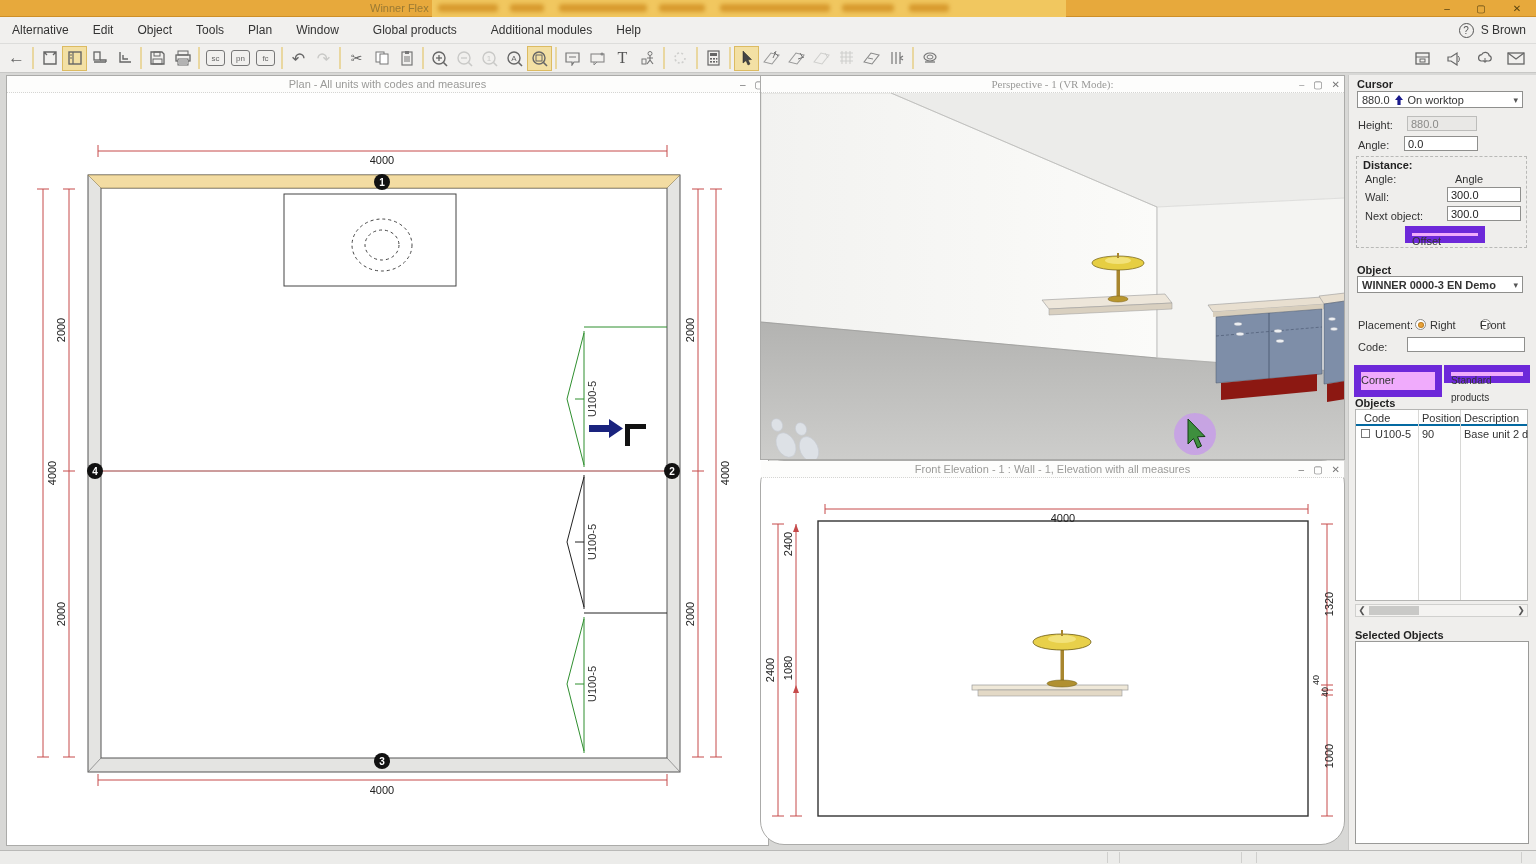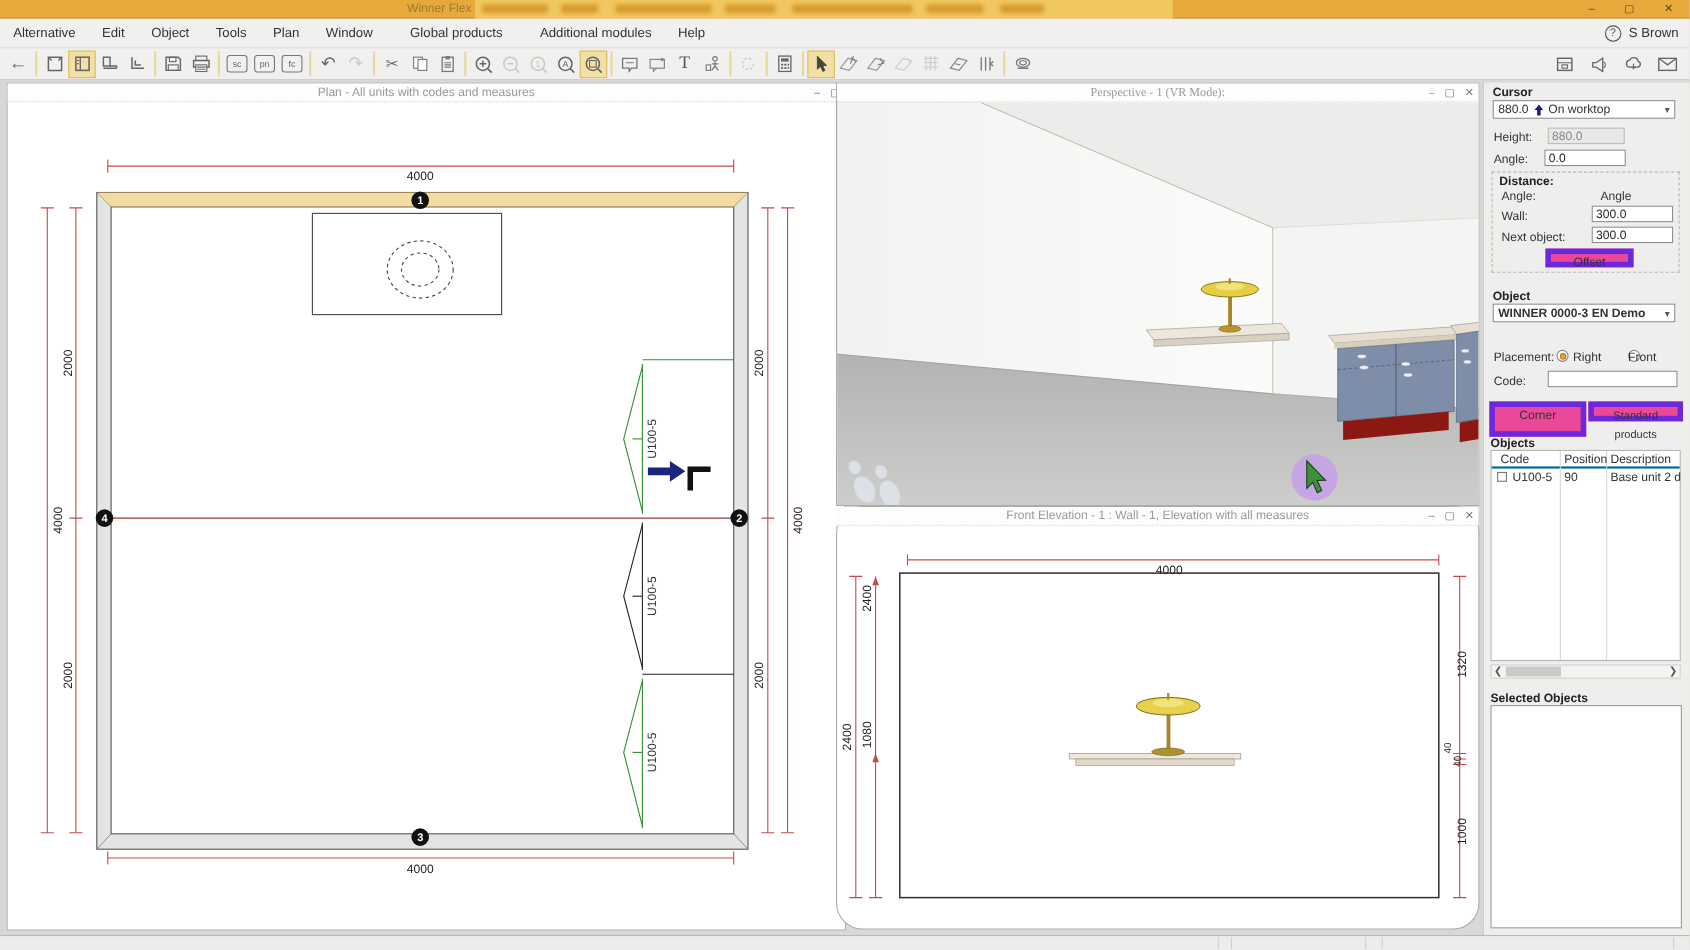--- a/index.html
+++ b/index.html
@@ -48,21 +48,21 @@
   
   #sidebar { position:absolute; left:1348px; top:75px; width:188px; height:775px; background:#EFEEEC;
     border-left:1px solid #C9C9C7; font-size:11px; }
   .sect-title { font-weight:bold; color:#222; }
   .input { background:#fff; border:1px solid #8f8f8d; font-size:11px; color:#222; padding:1px 3px;
     font-family:"Liberation Sans",sans-serif; }
   .input:disabled { background:#E9E8E6; color:#8a8a88; border-color:#BDBDBB; }
   .dropdown { position:absolute; background:#fff; border:1px solid #8f8f8d; display:flex; align-items:center;
     padding:0 4px; }
   .chev { margin-left:auto; color:#555; font-size:9px; }
-  .gbtn { position:absolute; background:#ec4899; border:5px solid #6d28d9; text-align:center; color:#333; }
+  .gbtn { position:absolute; background:#f0abfc; border:7px solid #6d28d9; color:#333; }
   .fieldset { position:absolute; border:1px dashed #B9B9B7; }
   .radio { width:11px; height:11px; border:1px solid #8a8a88; border-radius:50%; background:#fff;
     display:inline-block; vertical-align:-2px; position:relative; }
   .radio.sel::after { content:""; position:absolute; left:2.5px; top:2.5px; width:4px; height:4px;
     border-radius:50%; background:#E8A33B; box-shadow:0 0 0 1px #c07f1f; }
   .tbl { position:absolute; background:#fff; border:1px solid #B5B5B3; }
   .tblhead { font-weight:normal; border-bottom:2px solid #0369a1; height:16px; line-height:16px; }
   .colline { position:absolute; top:0; bottom:0; width:1px; background:#D8D8D6; }
   .cbox { position:absolute; width:9px; height:9px; border:1px solid #777; background:#fff; }
   .hscroll { position:absolute; height:13px; background:#F4F3F1; border:1px solid #D0D0CE; }

